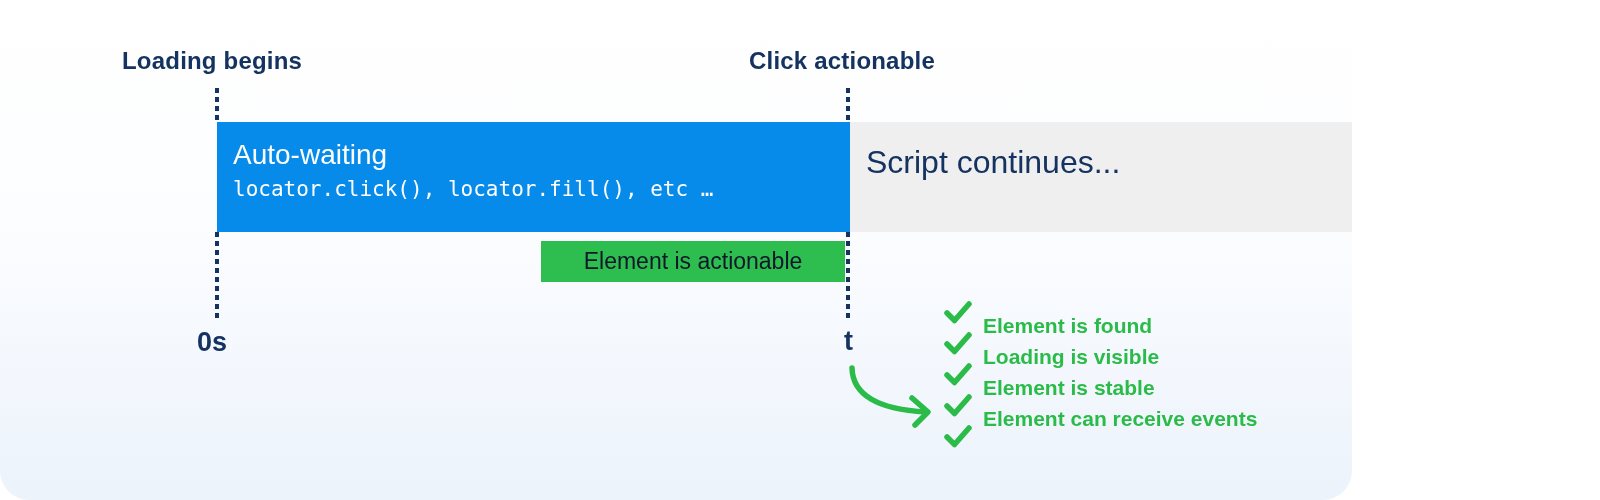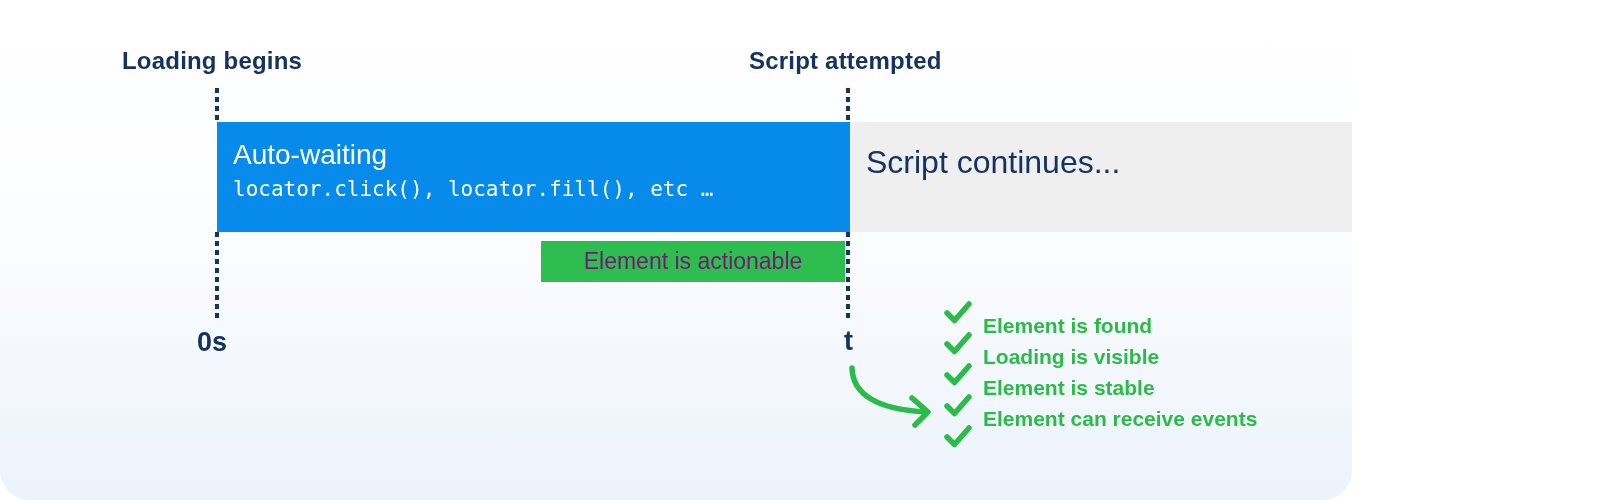--- a/index.html
+++ b/index.html
@@ -42,21 +42,21 @@
   .bar.gray{
     left:850px;width:555px;
     background:var(--gray,#efefef);
     color:var(--navy,#153360);
     padding:22px 0 8px 16px;
   }
   .bar-title2{font-size:32px;font-weight:400;white-space:nowrap;}
   .badge{
     position:absolute;left:541px;top:241px;width:304px;height:41px;
     background:var(--green-badge,#2ebe4f);
-    color:#701a75;font-size:23px;
+    color:#0f172a;font-size:23px;
     display:flex;align-items:center;justify-content:center;
     white-space:nowrap;
   }
   .tick{
     position:absolute;font-size:27px;font-weight:700;
     color:var(--navy,#153360);white-space:nowrap;
   }
   .tick.zero{left:197px;top:327px;}
   .tick.t{left:844px;top:326px;}
   .checklist{position:absolute;left:944px;top:297px;}
@@ -68,21 +68,21 @@
     color:var(--green,#2abb48);white-space:nowrap;margin-top:26px;
   }
   .arrow{position:absolute;left:836px;top:360px;width:104px;height:70px;}
 </style>
 </head>
 <body>
 
 <div class="stage">
 
   <div class="evt-label loading">Loading begins</div>
-  <div class="evt-label click">Script attempted</div>
+  <div class="evt-label click">Click actionable</div>
 
   <div class="dash l-top"></div>
   <div class="dash l-bottom"></div>
   <div class="dash r-top"></div>
   <div class="dash r-bottom"></div>
 
   <div class="bar blue">
     <div class="bar-title">Auto-waiting</div>
     <div class="bar-code">locator.click(), locator.fill(), etc …</div>
   </div>

